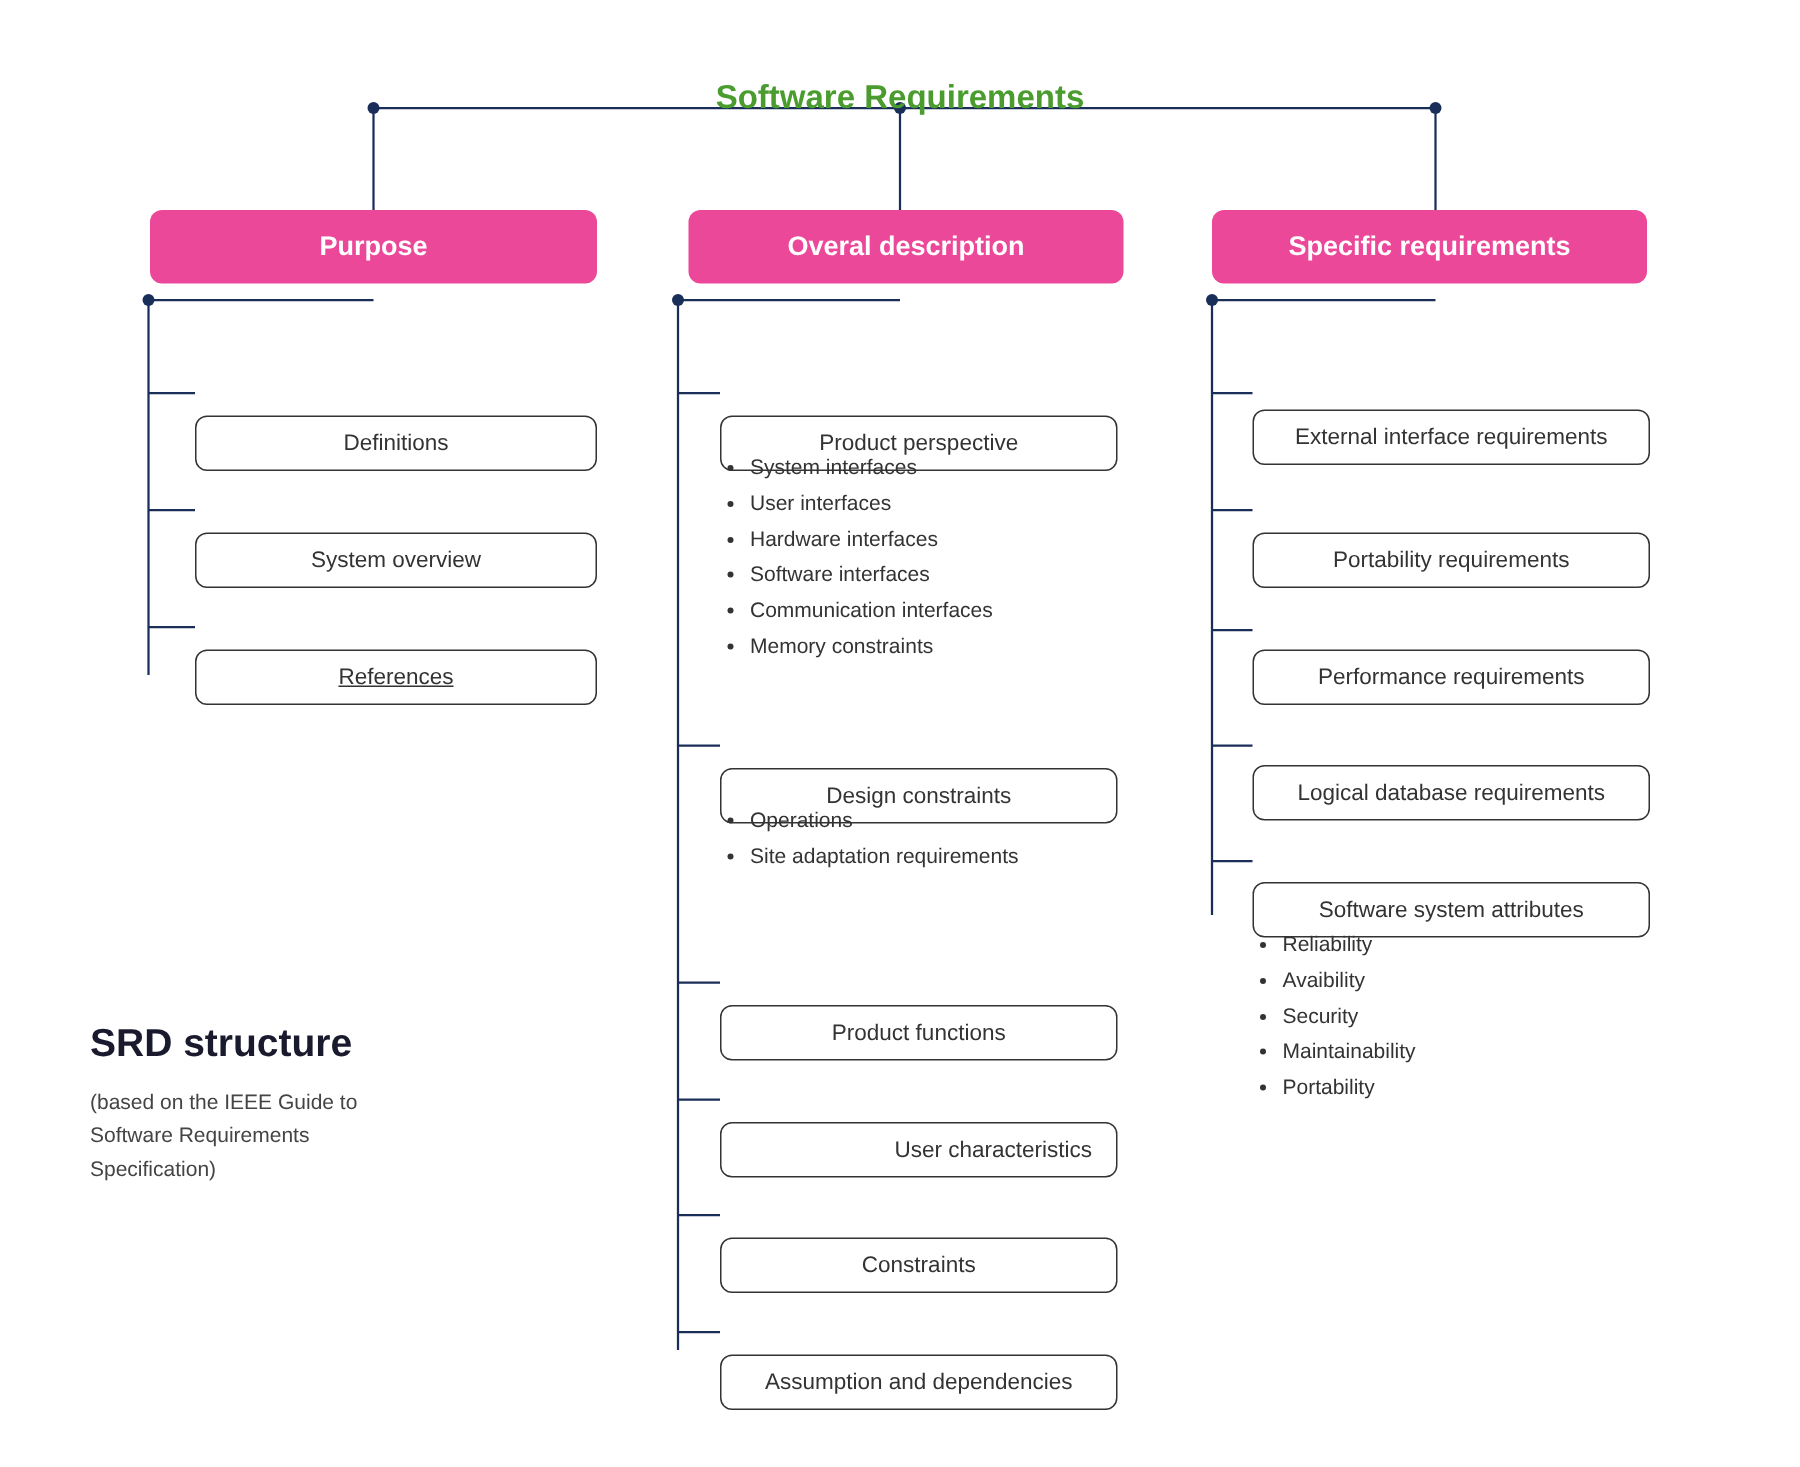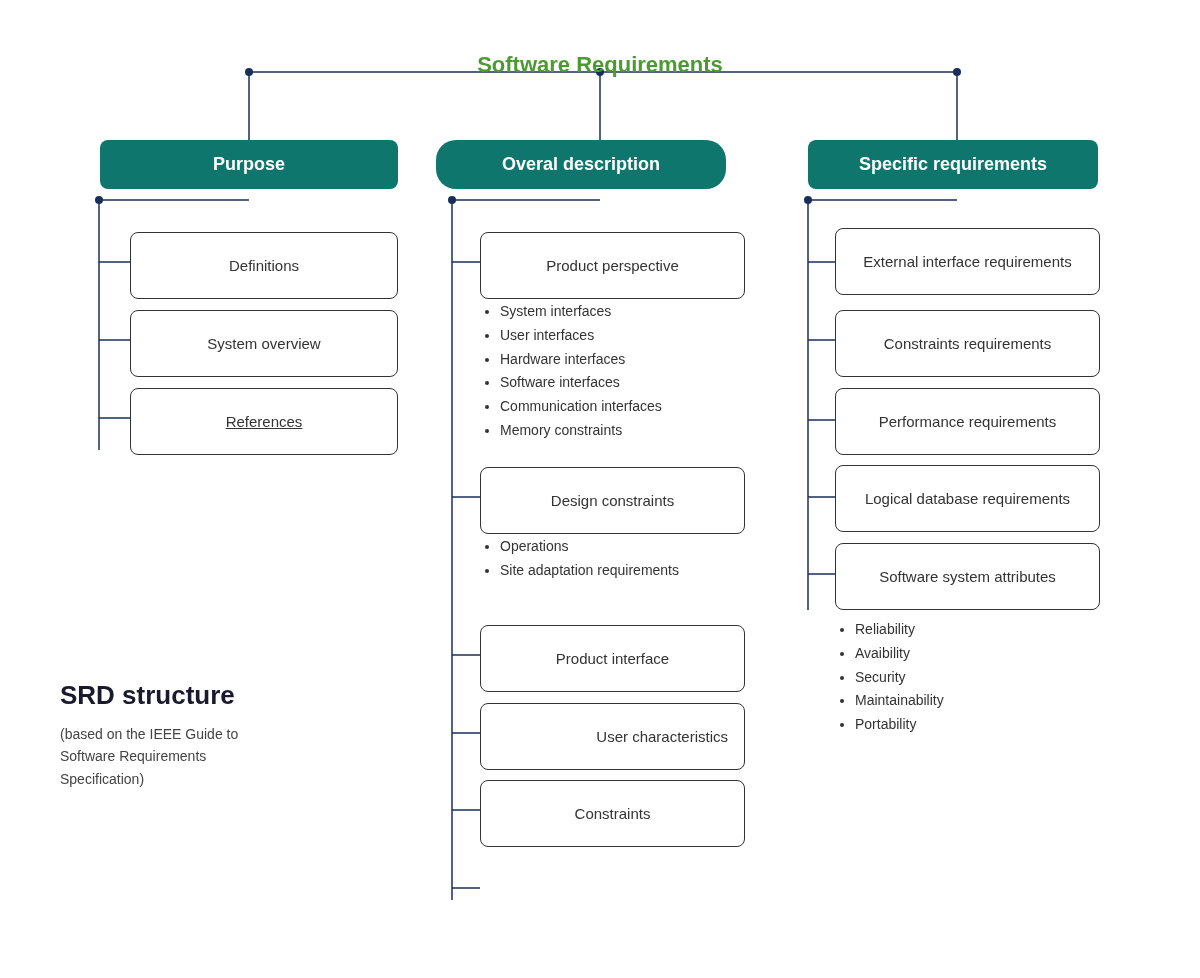--- a/index.html
+++ b/index.html
@@ -36,40 +36,41 @@
       text-align: center;
     }
     .root-label {
       color: #4a9c2f;
       font-size: 22px;
       font-weight: bold;
     }
 
     
     .green-box {
-      background: #0f766e;
+      background: #ec4899;
       color: #fff;
       font-size: 18px;
       font-weight: bold;
       border-radius: 8px;
       padding: 14px 20px;
       text-align: center;
       position: absolute;
     }
 
     
     .white-box {
       background: #fff;
       color: #333;
       font-size: 15px;
       border: 1.5px solid #333;
       border-radius: 8px;
-      padding: 24px 16px;
+      padding: 9px 16px;
       text-align: center;
       position: absolute;
+      margin-top: 45px;
     }
 
     
     .bullet-list {
       position: absolute;
       font-size: 14px;
       color: #333;
       line-height: 1.7;
     }
     .bullet-list ul {
@@ -145,21 +146,21 @@
   </div>
 
   <div class="white-box" style="left:130px; top:310px; width:268px;">
     <span>System overview</span>
   </div>
 
   <div class="white-box" style="left:130px; top:388px; width:268px;text-decoration:underline;">
     <span>References</span>
   </div>
 
-  <div class="green-box" style="left:436px; top:140px; width:290px;border-radius:20px;">
+  <div class="green-box" style="left:459px; top:140px; width:290px;">
     <span>Overal description</span>
   </div>
 
   <div class="white-box" style="left:480px; top:232px; width:265px;">
     <span>Product perspective</span>
   </div>
 
   <div class="bullet-list" style="left:480px; top:300px;">
     <ul>
       <li>System interfaces</li>
@@ -176,42 +177,45 @@
   </div>
 
   <div class="bullet-list" style="left:480px; top:535px;">
     <ul>
       <li>Operations</li>
       <li>Site adaptation requirements</li>
     </ul>
   </div>
 
   <div class="white-box" style="left:480px; top:625px; width:265px;">
-    <span>Product interface</span>
+    <span>Product functions</span>
   </div>
 
   <div class="white-box" style="left:480px; top:703px; width:265px;text-align:right;">
     <span>User characteristics</span>
   </div>
 
   <div class="white-box" style="left:480px; top:780px; width:265px;">
     <span>Constraints</span>
   </div>
 
+  <div class="white-box" style="left:480px; top:858px; width:265px;">
+    <span>Assumption and dependencies</span>
+  </div>
 
   <div class="green-box" style="left:808px; top:140px; width:290px;">
     <span>Specific requirements</span>
   </div>
 
   <div class="white-box" style="left:835px; top:228px; width:265px;">
     <span>External interface requirements</span>
   </div>
 
   <div class="white-box" style="left:835px; top:310px; width:265px;">
-    <span>Constraints requirements</span>
+    <span>Portability requirements</span>
   </div>
 
   <div class="white-box" style="left:835px; top:465px; width:265px;">
     <span>Logical database requirements</span>
   </div>
 
   <div class="white-box" style="left:835px; top:388px; width:265px;">
     <span>Performance requirements</span>
   </div>
 

